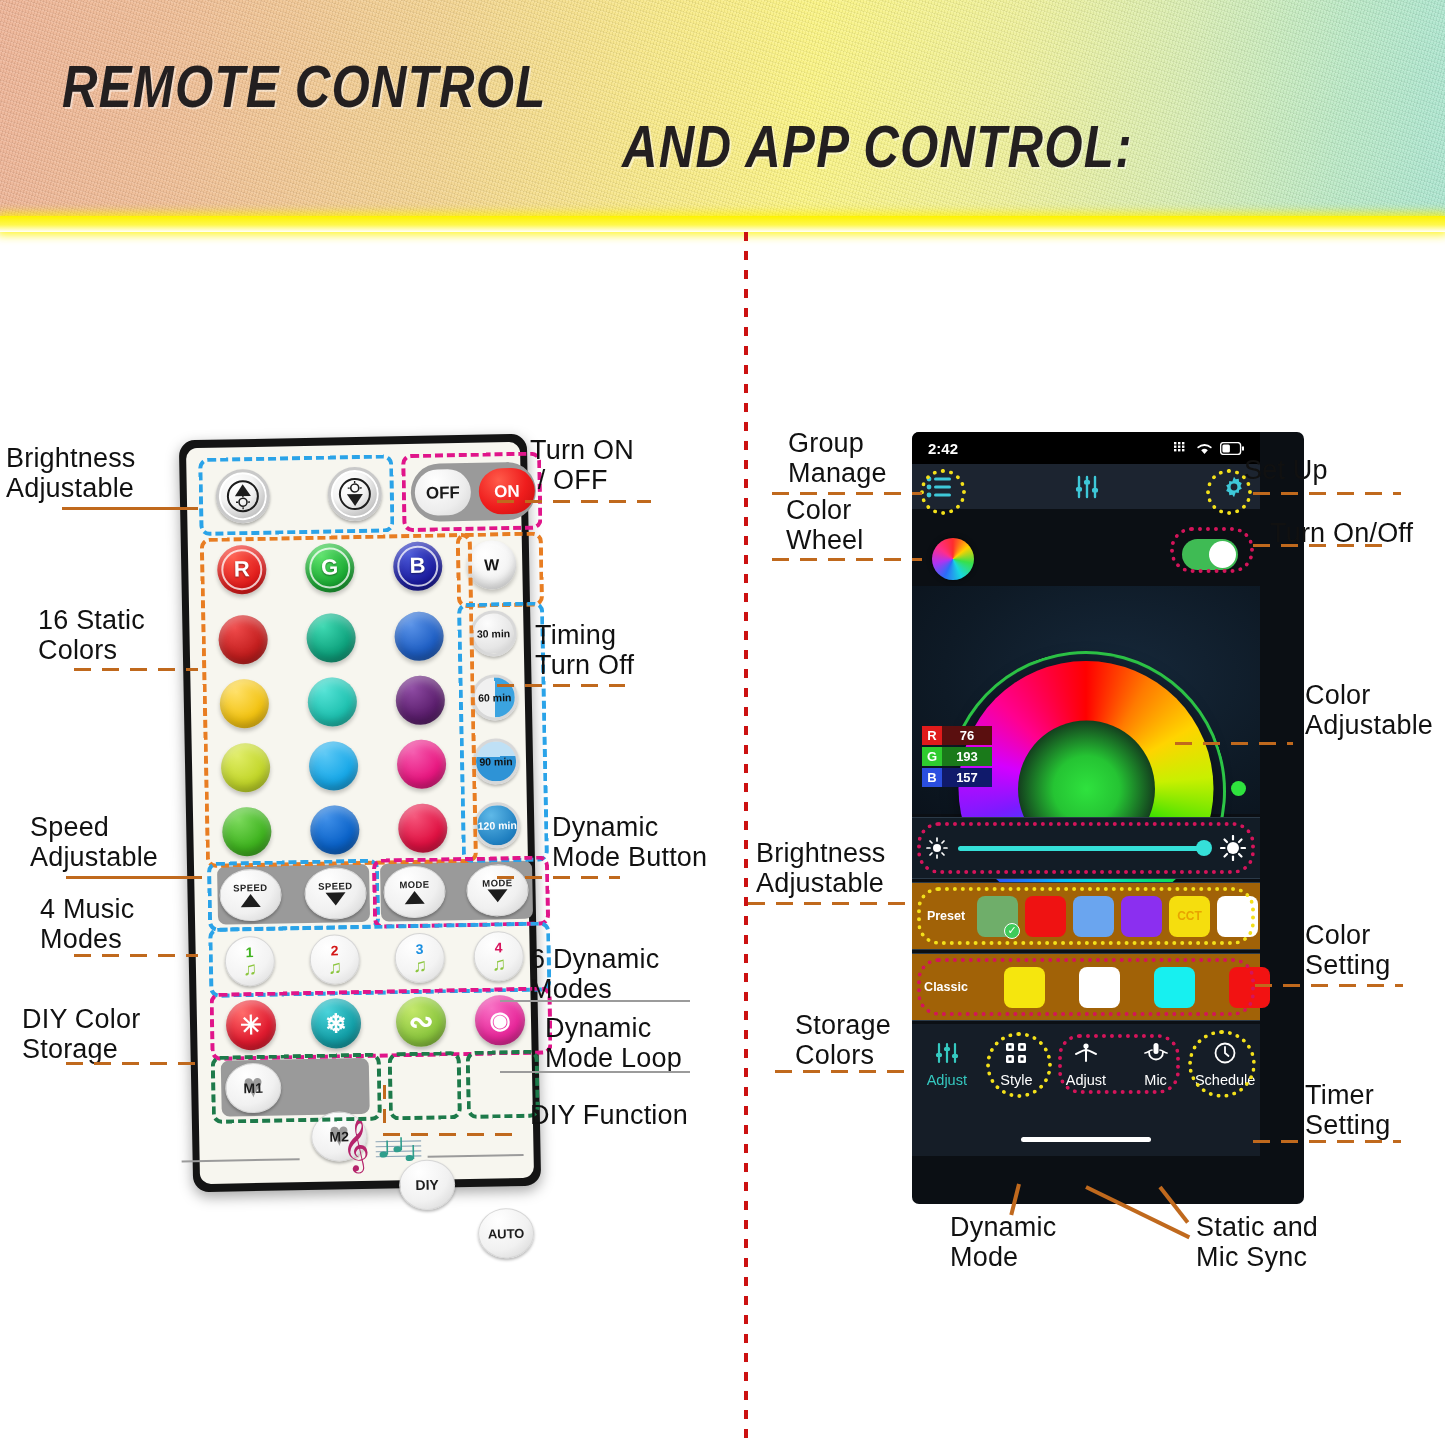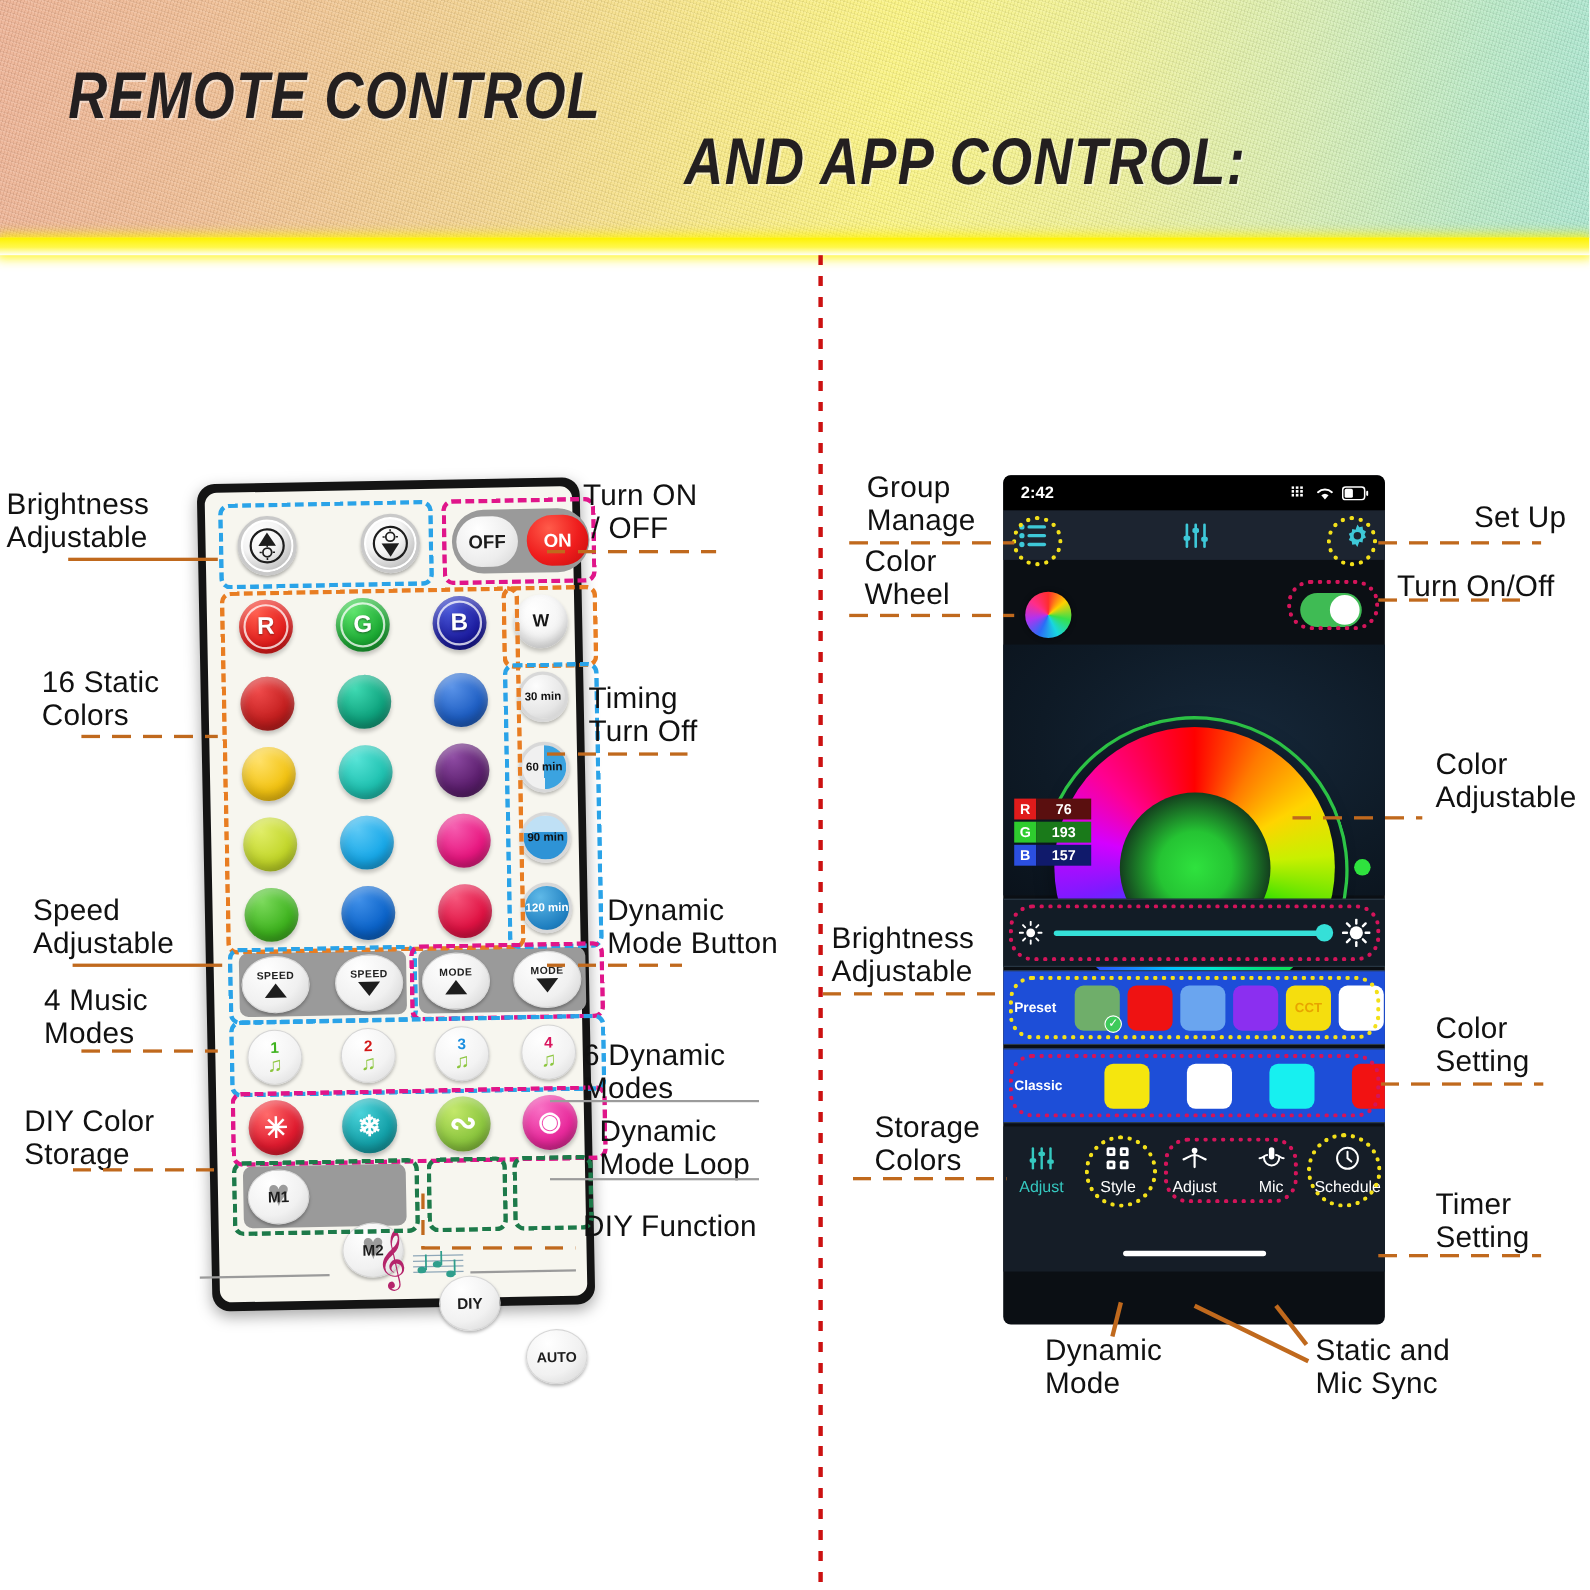--- a/index.html
+++ b/index.html
@@ -150,22 +150,22 @@
     position:absolute; height:3px;
     background:repeating-linear-gradient(90deg,#c0691d 0 17px, transparent 17px 28px);
   }
   .leader.solid { background:#c0691d; }
   .leader.v { width:3px; background:repeating-linear-gradient(180deg,#c0691d 0 14px, transparent 14px 24px); }
   .leader.thin { height:2px; background:#9b9b9b; }
   .diag { position:absolute; background:#c0691d; height:4px; transform-origin:left center; }
 
   
   .phone {
-    position:absolute; left:912px; top:432px; width:347px; height:772px;
-    background:#0b0f14; border-radius:7px; overflow:hidden;
+    position:absolute; left:912px; top:432px; width:392px; height:772px;
+    background:#0b0f14; border-radius:7px; overflow:hidden;text-align:center;
   }
   .statusbar { position:absolute; left:0; top:0; width:348px; height:32px; background:#000;
                display:flex; align-items:center; justify-content:space-between; padding:0 16px; }
   .statusbar .time { color:#fff; font-size:15px; font-weight:bold; }
   .sb-icons { display:flex; align-items:center; gap:7px; }
   .appbar { position:absolute; left:0; top:32px; width:348px; height:45px; background:#1c2430;
             display:flex; align-items:center; justify-content:space-between; padding:0 14px; }
   .canvas {
     position:absolute; left:0; top:77px; width:348px; height:228px;
     background:radial-gradient(ellipse at 60% 40%, #16283a 0%, #0e1a26 60%, #0a121b 100%);
@@ -210,21 +210,21 @@
   .bright-strip {
     position:absolute; left:0; top:385px; width:348px; height:62px;
     background:#121c26; border-top:1px solid #2b3a48; border-bottom:1px solid #2b3a48;
     display:flex; align-items:center; padding:0 14px; gap:10px;
   }
   .slider-track { flex:1; height:5px; border-radius:3px; background:#35e0d8; position:relative; }
   .slider-knob { position:absolute; right:-2px; top:50%; transform:translateY(-50%); width:16px; height:16px; border-radius:50%; background:#35e0d8; }
 
   .preset-strip, .classic-strip {
     position:absolute; left:0; width:348px; height:68px;
-    background:#1d4ed8; border-top:1px solid #2b3a48; border-bottom:1px solid #2b3a48;
+    background:#a16207; border-top:1px solid #2b3a48; border-bottom:1px solid #2b3a48;
     display:flex; align-items:center; padding:0 10px; gap:7px;
   }
   .preset-strip { top:450px; }
   .classic-strip{ top:521px;gap:34px; }
   .strip-label { color:#fff; font-size:12.5px; font-weight:bold; width:48px; flex:0 0 48px; }
   .swatch { width:41px; height:41px; border-radius:8px; position:relative; flex:0 0 41px; }
   .swatch .check {
     position:absolute; right:-2px; bottom:-2px; width:16px; height:16px; border-radius:50%;
     background:#3ecb5a; color:#fff; font-size:11px; display:flex; align-items:center; justify-content:center;
     border:1px solid #fff;
@@ -694,21 +694,21 @@
 <div class="leader" style="left:772px; top:558px; width:150px;"></div>
 
 <div class="lab" style="left:756px; top:838px;">Brightness
 Adjustable</div>
 <div class="leader" style="left:748px; top:902px; width:160px;"></div>
 
 <div class="lab" style="left:795px; top:1010px;">Storage
 Colors</div>
 <div class="leader" style="left:775px; top:1070px; width:140px;"></div>
 
-<div class="lab" style="left:1340px; top:455px;text-align:center;">Set Up</div>
+<div class="lab" style="left:1244px; top:455px;text-align:center;">Set Up</div>
 <div class="leader" style="left:1253px; top:492px; width:148px;"></div>
 
 <div class="lab" style="left:1270px; top:518px;">Turn On/Off</div>
 <div class="leader" style="left:1253px; top:544px; width:135px;"></div>
 
 <div class="lab" style="left:1305px; top:680px;">Color
 Adjustable</div>
 <div class="leader" style="left:1175px; top:742px; width:118px;"></div>
 
 <div class="lab" style="left:1305px; top:920px;">Color

